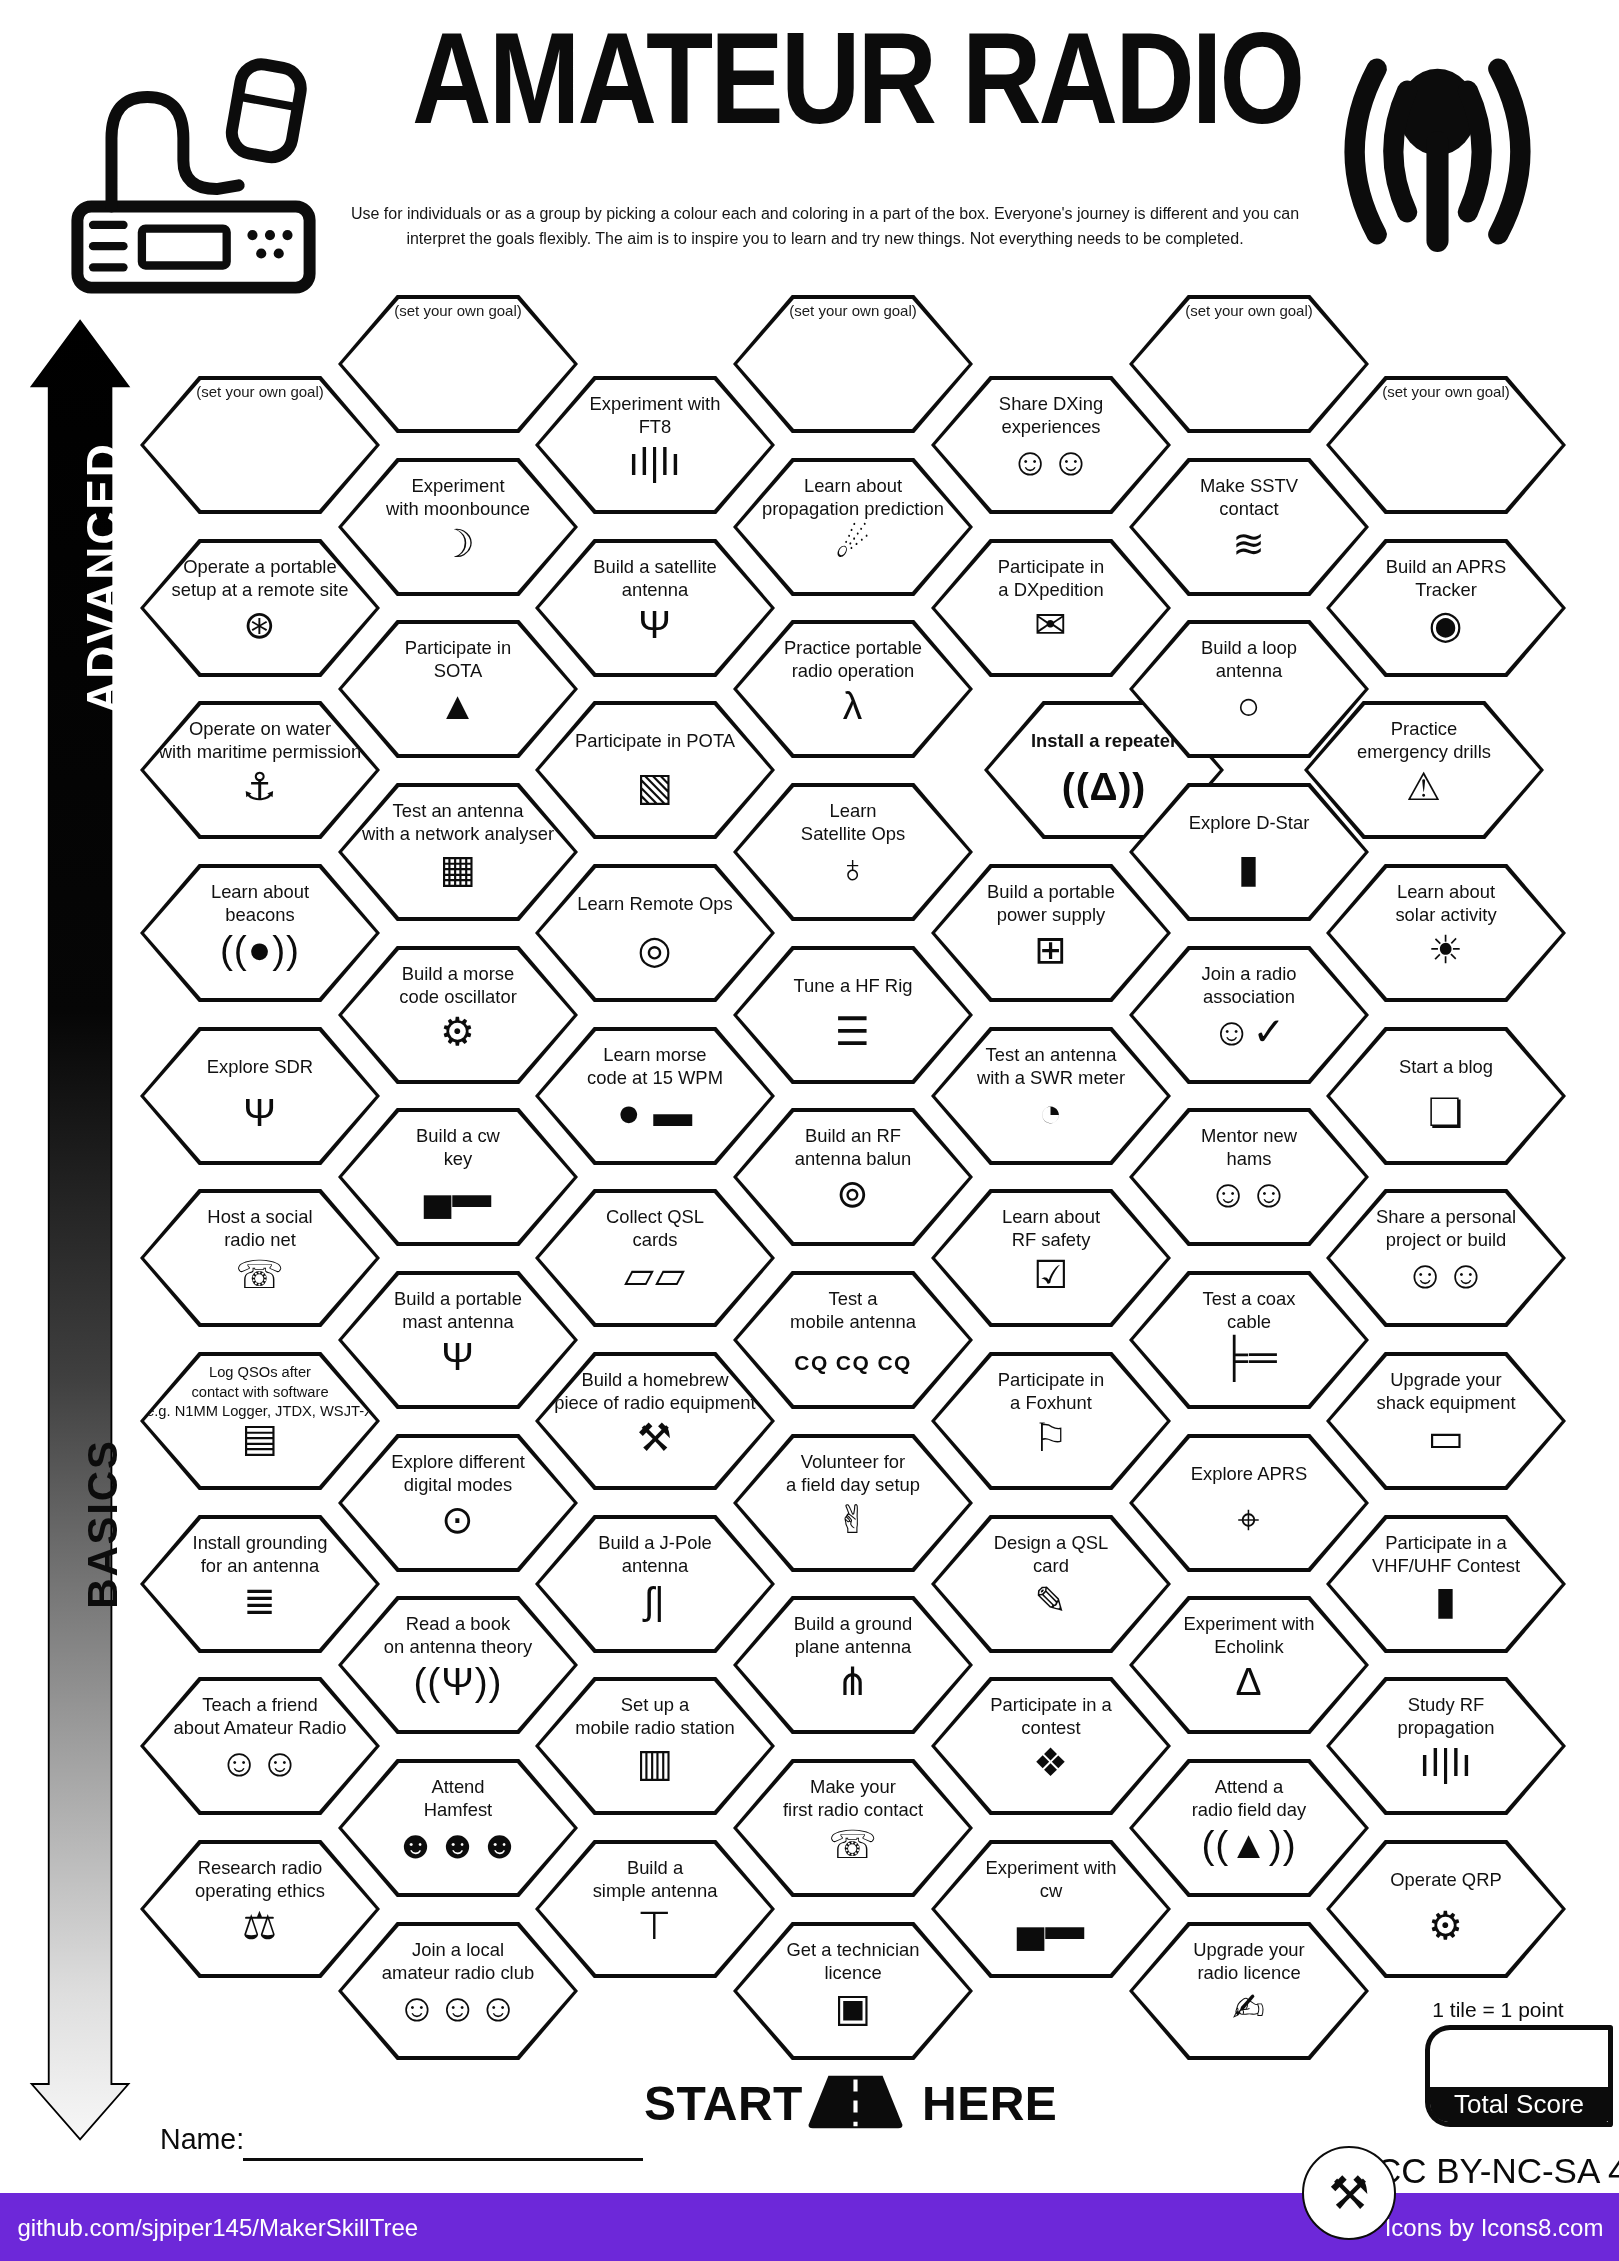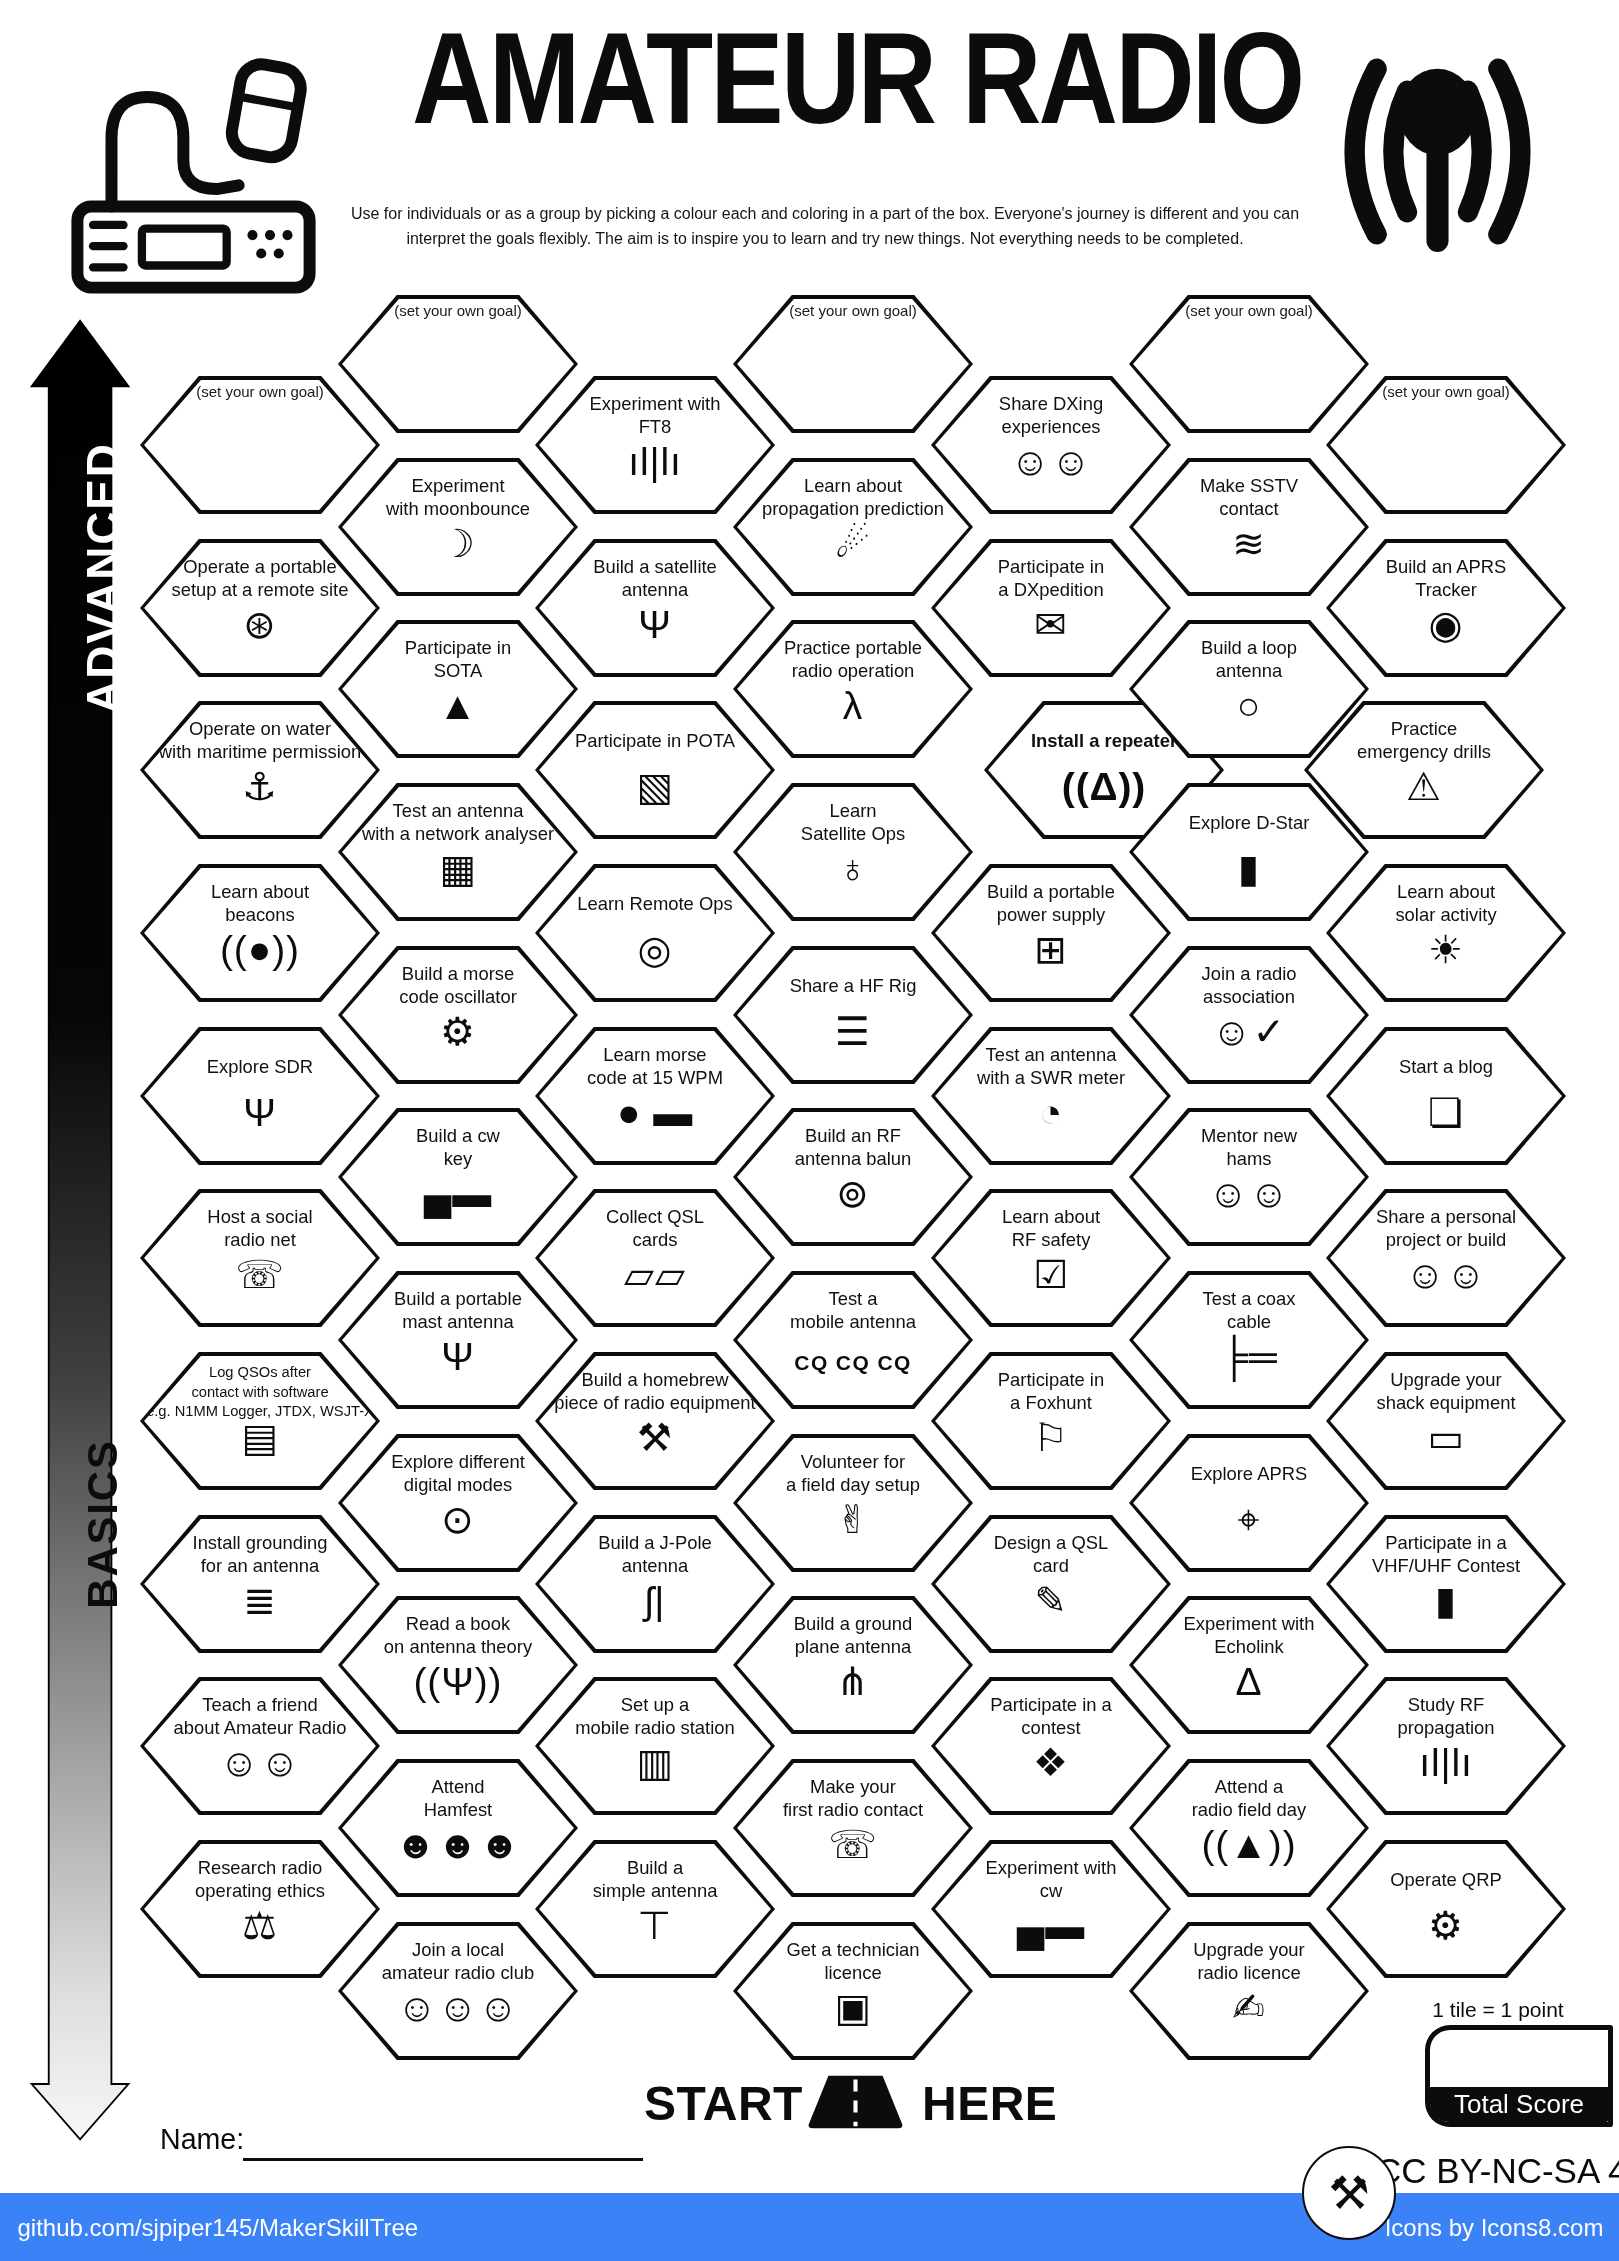--- a/index.html
+++ b/index.html
@@ -46,21 +46,21 @@
   #tile-note{position:absolute;left:1401px;top:1998px;width:194px;text-align:center;font-size:21px;}
   #score-box{position:absolute;left:1425px;top:2025px;width:188px;height:102px;
              border:5px solid #0c0c0c;border-radius:25px 2.8px 2.8px 25px;box-sizing:border-box;
              display:flex;flex-direction:column;justify-content:flex-end;background:#fff;}
   #score-box .score-bar{height:35px;background:#0c0c0c;color:#fff;border-radius:0 0 1.8px 18.4px;
              display:flex;align-items:center;justify-content:center;font-size:26px;}
   #license{position:absolute;left:1376px;top:2151px;width:230px;text-align:center;
            font-size:35px;color:#0a0a0a;white-space:nowrap;}
 
   
-  #footer-bar{position:absolute;left:0;top:2193px;width:1620px;height:69px;background:#3b82f6;}
+  #footer-bar{position:absolute;left:0;top:2193px;width:1620px;height:69px;background:#6d28d9;}
   #footer-bar .ftext{position:absolute;top:0;height:69px;display:flex;align-items:center;color:#fff;}
   #footer-left{left:17.5px;font-size:24px;}
   #footer-center{left:470px;width:691px;justify-content:center;font-size:29.5px;}
   #footer-right{right:16.6px;font-size:24px;}
   #mq-logo{position:absolute;left:1302px;top:2146px;width:94px;height:94px;border-radius:50%;
            background:#fff;border:2.8px solid #0c0c0c;box-sizing:border-box;z-index:3;
            display:flex;align-items:center;justify-content:center;font-size:46px;color:#0c0c0c;}
 </style>
 </head>
 <body>
@@ -356,21 +356,21 @@
     </div>
       <div class="hex" style="left: 733px; top: 783px;">
       <div class="hex-inner">
         <div class="hex-label">Learn
 Satellite Ops</div>
         <div class="hex-icon">♁</div>
       </div>
     </div>
       <div class="hex" style="left: 733px; top: 946px;">
       <div class="hex-inner">
-        <div class="hex-label">Share a HF Rig</div>
+        <div class="hex-label">Tune a HF Rig</div>
         <div class="hex-icon">☰</div>
       </div>
     </div>
       <div class="hex" style="left: 733px; top: 1108px;">
       <div class="hex-inner">
         <div class="hex-label">Build an RF
 antenna balun</div>
         <div class="hex-icon">⊚</div>
       </div>
     </div>

